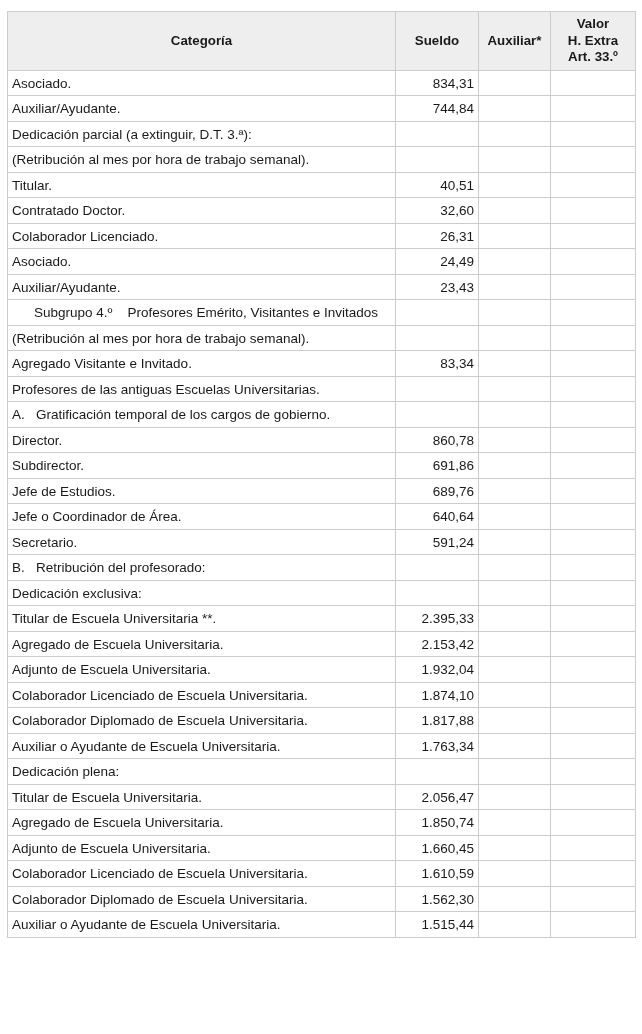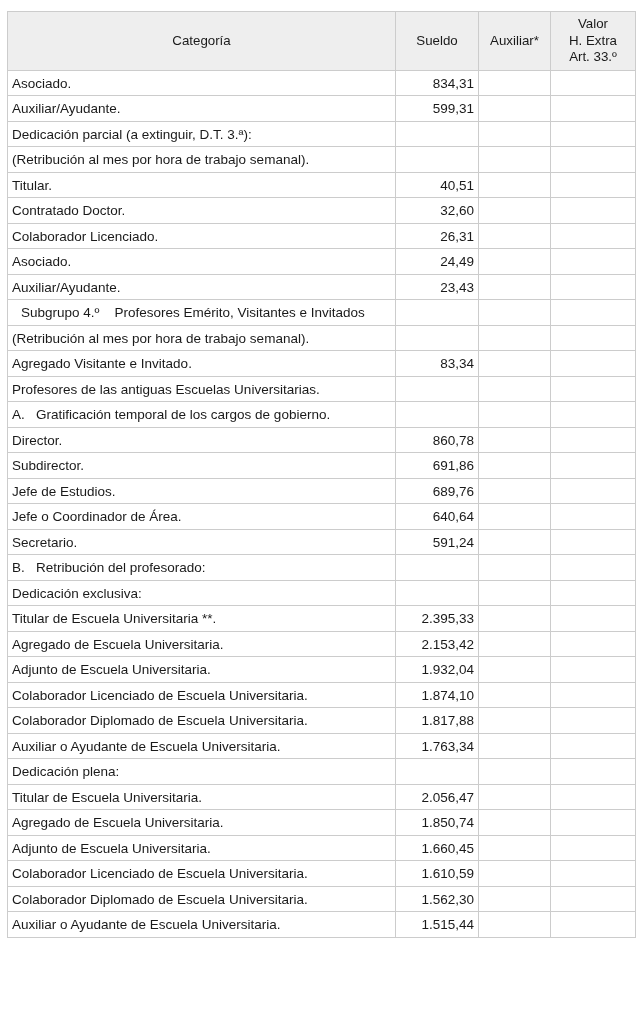--- a/index.html
+++ b/index.html
@@ -24,21 +24,21 @@
     table-layout: fixed;
   }
   table.salary th,
   table.salary td {
     border: 1px solid #cccccc;
     box-sizing: border-box;
   }
   table.salary th {
     background: #eeeeee;
     font-size: 13.3px;
-    font-weight: normal;
+    font-weight: bold;
     text-align: center;
     vertical-align: middle;
     height: 56px;
     padding: 4px 4px;
     line-height: 1.25;
     white-space: pre-line;
     color: #1a1a1a;
   }
   table.salary td {
     height: 25.5px;
@@ -48,20 +48,21 @@
     color: #1a1a1a;
     white-space: nowrap;
     overflow: hidden;
   }
   td.cat {
     text-align: left;
     padding-left: 5px;
   }
   td.cat.indent {
     padding-left: 13px;
+    text-align: center;
   }
   td.num {
     text-align: right;
     padding-right: 13px;
   }
 </style>
 </head>
 <body>
 
 <table class="salary">
@@ -83,21 +84,21 @@
   </thead>
   <tbody>
       <tr>
         <td class="cat">Asociado.</td>
         <td class="num">834,31</td>
         <td class="num"></td>
         <td class="num"></td>
       </tr>
       <tr>
         <td class="cat">Auxiliar/Ayudante.</td>
-        <td class="num">599,31</td>
+        <td class="num">744,84</td>
         <td class="num"></td>
         <td class="num"></td>
       </tr>
       <tr>
         <td class="cat">Dedicación parcial (a extinguir, D.T. 3.ª):</td>
         <td class="num"></td>
         <td class="num"></td>
         <td class="num"></td>
       </tr>
       <tr>

